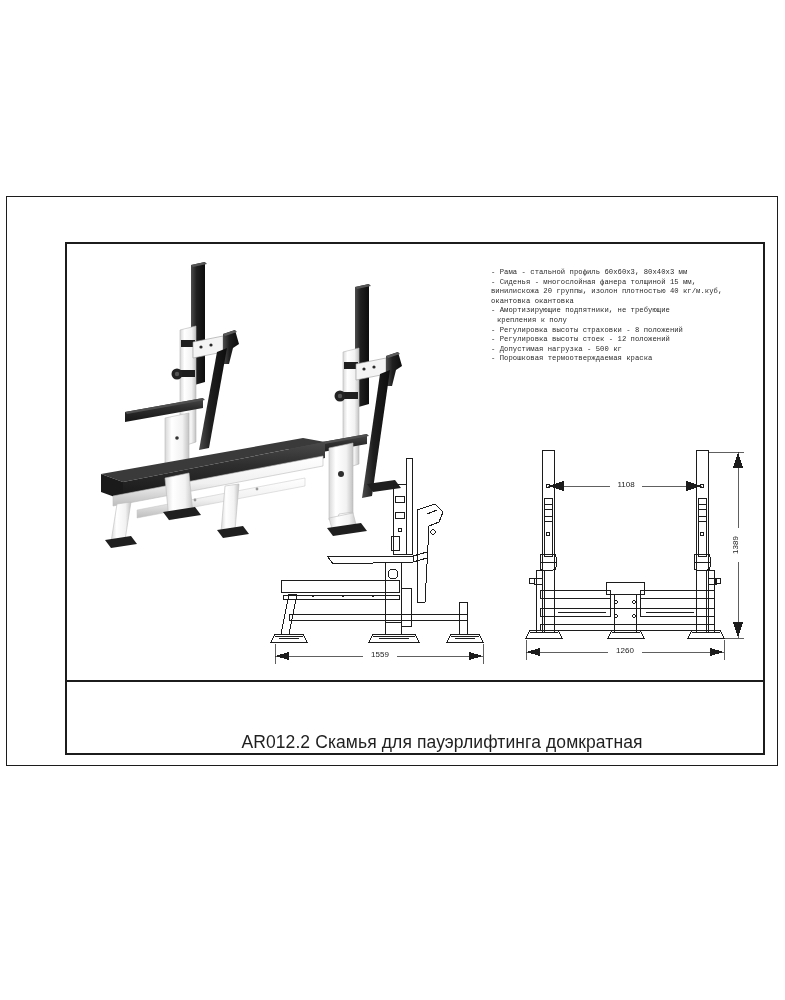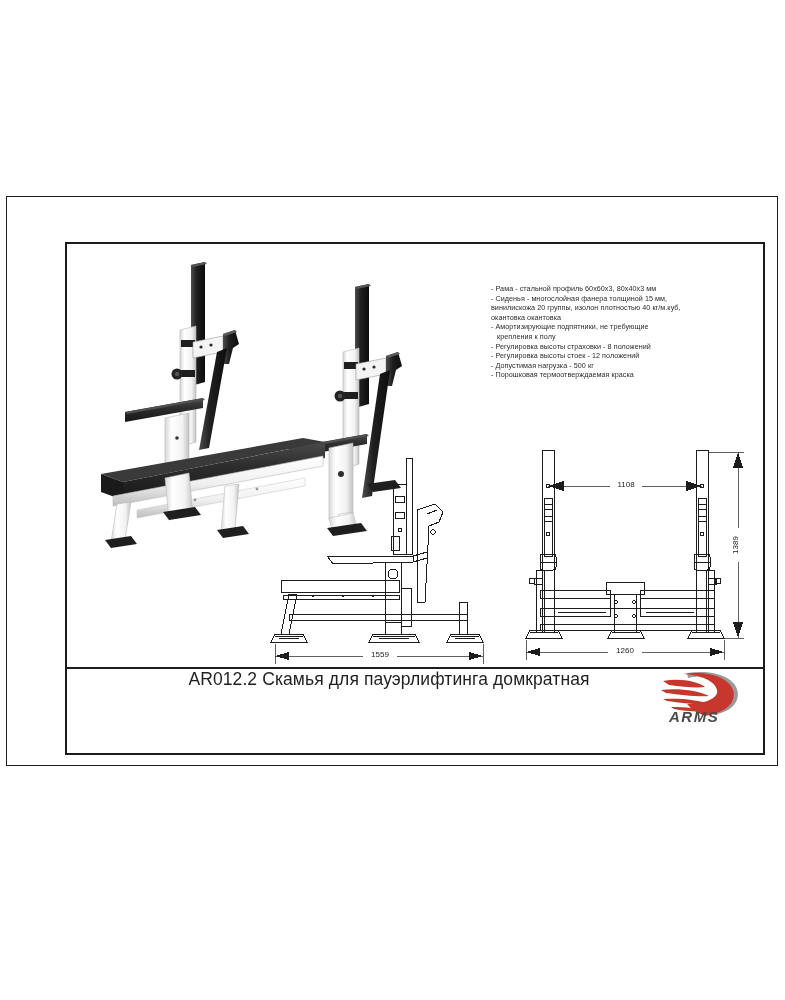--- a/index.html
+++ b/index.html
@@ -44,22 +44,23 @@
     top: 0;
     right: 0;
     bottom: 69px;
     overflow: hidden;
   }
 
   
   #spec-list {
     position: absolute;
     left: 424px;
-    top: 40px;
+    top: 24px;
     width: 268px;
+    font-family: Liberation Mono, monospace;
   }
   .spec-line {
     font-size: 7.2px;
     line-height: 9.6px;
     color: #2b2b2b;
     letter-spacing: 0.05px;
     white-space: nowrap;
   }
   .spec-line.cont {
     padding-left: 0px;
@@ -67,25 +68,25 @@
   .spec-line.indent {
     padding-left: 6px;
   }
 
   
   #title-block {
     position: absolute;
     left: 0;
     right: 0;
     bottom: 0;
-    height: 86px;
+    height: 73px;
     border-top: 2px solid #1c1c1c;
     box-sizing: border-box;
     display: flex;
-    align-items: flex-start;
+    align-items: flex-end;
   }
   #product-title {
     flex: 1;
     text-align: center;
     font-size: 17.5px;
     color: #1f1f1f;
     letter-spacing: 0.1px;
     padding-left: 54px;
   }
   #brand-logo {
@@ -432,28 +433,15 @@
       <div class="spec-line">- Регулировка высоты стоек - 12 положений</div>
       <div class="spec-line">- Допустимая нагрузка - 500 кг</div>
       <div class="spec-line">- Порошковая термоотверждаемая краска</div>
     </div>
 
   </div>
 
   <div id="title-block">
     <div id="product-title">AR012.2 Скамья для пауэрлифтинга домкратная</div>
 
-    <div id="brand-logo">
-      <svg id="logo-mark" width="100" height="60" viewBox="0 0 100 60" xmlns="http://www.w3.org/2000/svg">
-
-        <path d="M30,4 C56,0 76,8 80,20 C84,33 74,43 56,46 L52,40 C68,37 76,29 72,20 C68,10 52,5 31,9 Z" fill="#9a9a9a"></path>
-
-        <path d="M26,5 C52,1 72,9 76,21 C80,34 68,44 48,47 C40,44 34,40 30,35 C48,35 62,29 60,21 C58,12 44,6 26,5 Z" fill="#C8372D"></path>
-        <path d="M6,12 C22,9 40,12 48,18 C40,19 26,18 12,16 Z" fill="#C8372D"></path>
-        <path d="M4,21 C22,19 42,22 52,27 C42,28 24,26 9,24 Z" fill="#C8372D"></path>
-        <path d="M6,30 C24,29 42,31 52,35 C42,36 24,34 10,32 Z" fill="#C8372D"></path>
-        <path d="M14,38 C28,38 42,39 50,42 C40,43 26,42 17,40 Z" fill="#C8372D"></path>
-      </svg>
-      <div id="logo-wordmark">ARMS</div>
-    </div>
   </div>
 
 </div>
 
 </body></html>

